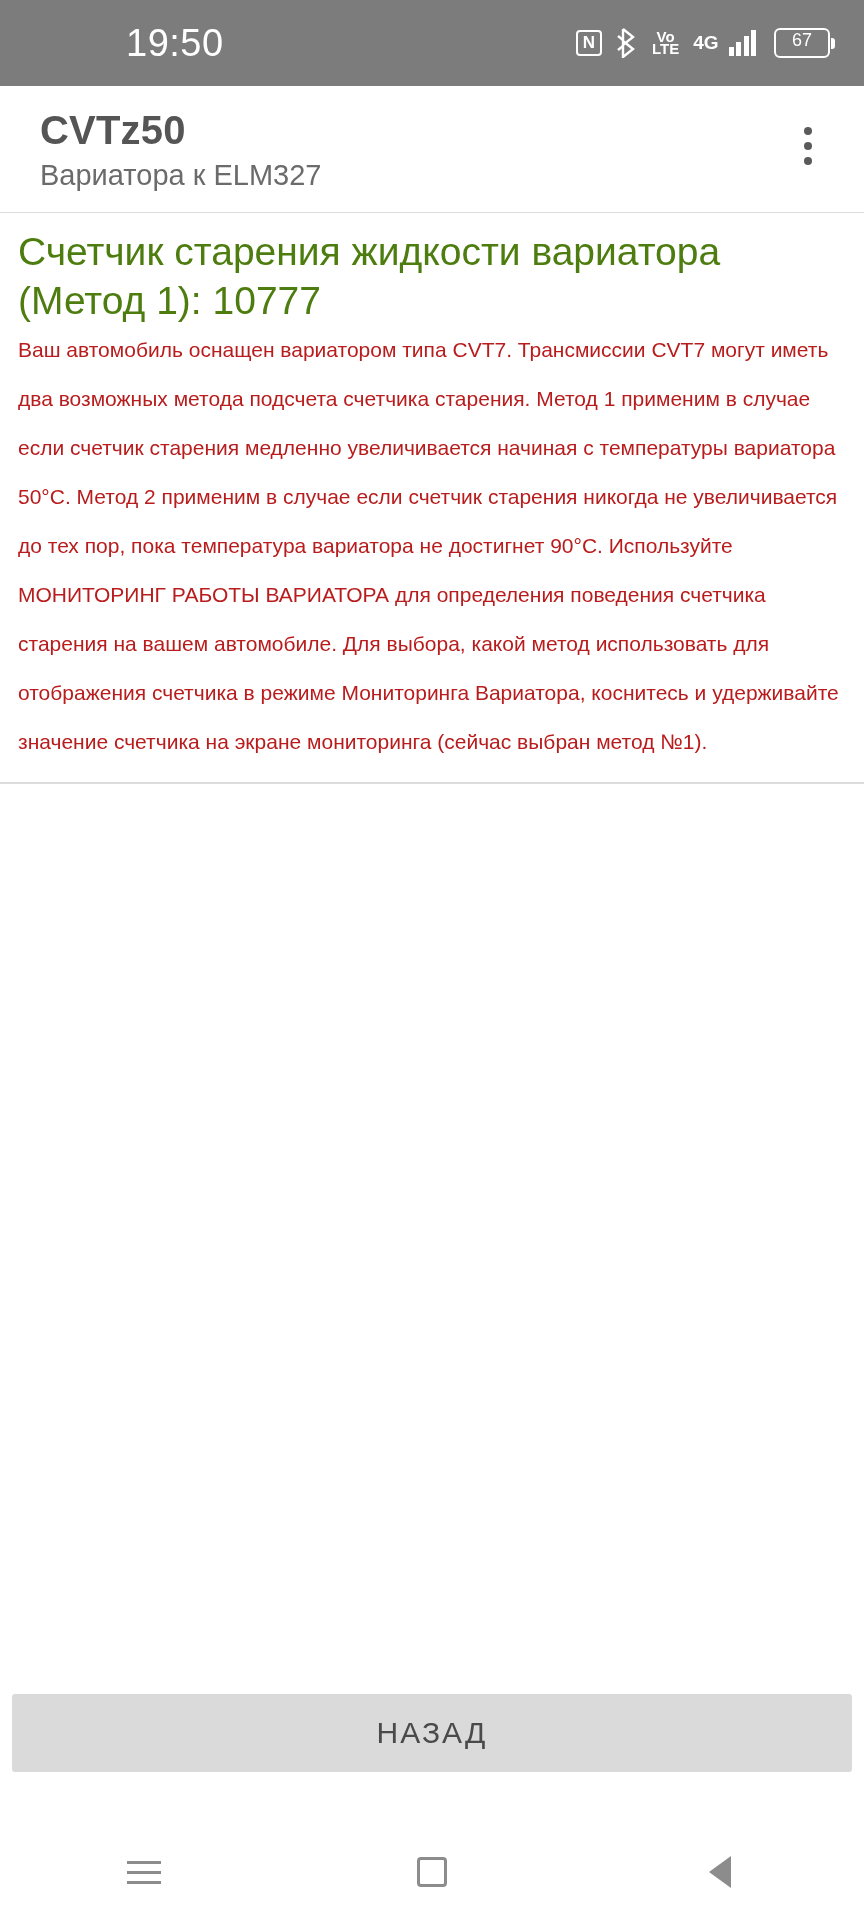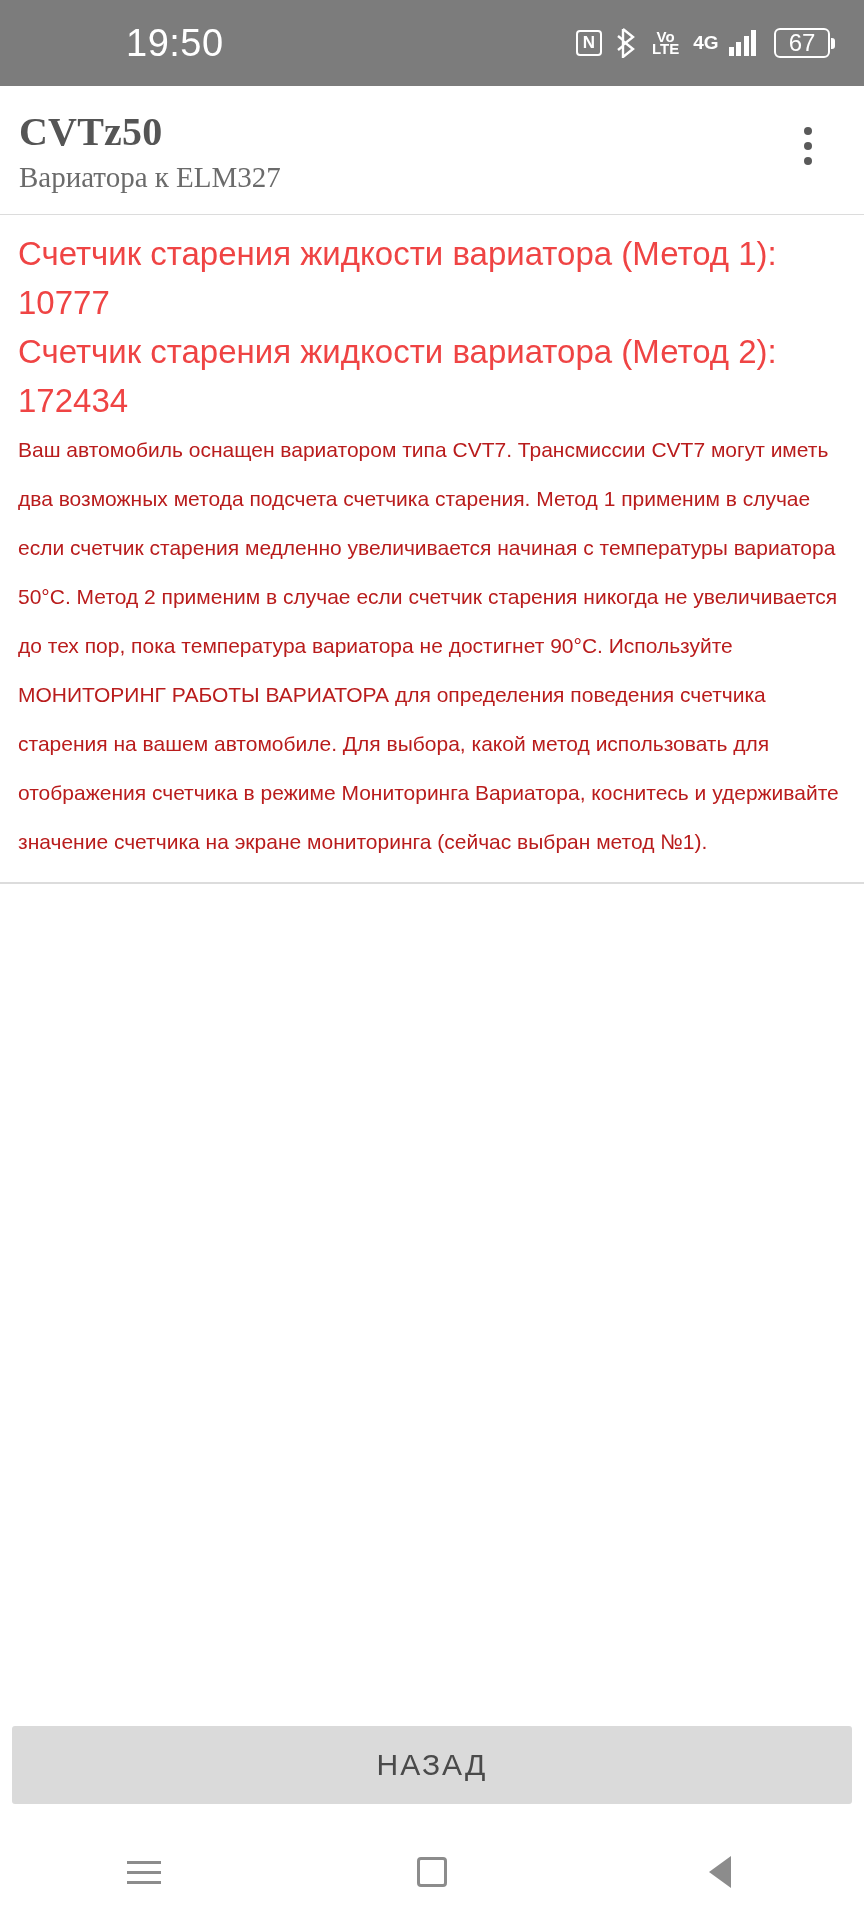--- a/index.html
+++ b/index.html
@@ -83,44 +83,43 @@
   .bars i:nth-child(1) { height: 9px; }
   .bars i:nth-child(2) { height: 14px; }
   .bars i:nth-child(3) { height: 20px; }
   .bars i:nth-child(4) { height: 26px; }
   .battery {
     width: 56px; height: 30px;
     border: 2.5px solid #ffffff;
     border-radius: 6px;
     position: relative;
     display: flex;
-    align-items: center;
-    justify-content: center;
-    font-size: 24px;
+    align-items: flex-start;
+    justify-content: center;
+    font-size: 18px;
     color: #ffffff;
     margin-left: 4px;
   }
   .battery:after {
     content: "";
     position: absolute;
     right: -7px; top: 8px;
     width: 4px; height: 11px;
     background: #ffffff;
     border-radius: 0 3px 3px 0;
   }
 
   
   .appbar {
     background: #ffffff;
-    padding: 22px 24px 20px 19px;
+    padding: 22px 24px 20px 40px;
     display: flex;
     align-items: flex-start;
     justify-content: space-between;
     flex: 0 0 auto;
-    font-family: Liberation Serif, serif;
   }
   .appbar-texts { display: flex; flex-direction: column; gap: 6px; }
   .app-title {
     font-size: 40px;
     font-weight: bold;
     color: #555555;
     letter-spacing: 0.2px;
   }
   .app-subtitle {
     font-size: 29px;
@@ -146,28 +145,28 @@
   .content { flex: 1 1 auto; display: flex; flex-direction: column; }
   .divider { height: 1px; background: #dcdcdc; width: 100%; }
   .block {
     padding: 14px 18px 16px 18px;
   }
   .para {
     font-size: 21px;
     line-height: 49px;
     color: #b91c1c;
   }
-  .counter-line { font-size: 33px; line-height: 49px; color: #ef4444; }
+  .counter-line { font-size: 39px; line-height: 49px; color: #4d7c0f; }
   .spacer { flex: 1 1 auto; }
 
   
   .back-wrap {
     padding: 0 12px;
     flex: 0 0 auto;
-    margin-bottom: 20px;
+    margin-bottom: 52px;
   }
   .back-btn {
     width: 100%;
     height: 78px;
     background: #dadada;
     border: none;
     border-radius: 3px;
     color: #4a4a4a;
     font-size: 30px;
     font-family: "Liberation Sans", sans-serif;
@@ -252,21 +251,20 @@
       <span></span>
     </div>
   </div>
 
   <div class="divider"></div>
 
   <div class="content">
 
     <div class="block">
       <div class="counter-line">Счетчик старения жидкости вариатора (Метод 1): 10777</div>
-      <div class="counter-line">Счетчик старения жидкости вариатора (Метод 2): 172434</div>
       <div class="para">Ваш автомобиль оснащен вариатором типа CVT7. Трансмиссии CVT7 могут иметь два возможных метода подсчета счетчика старения. Метод 1 применим в случае если счетчик старения медленно увеличивается начиная с температуры вариатора 50°C. Метод 2 применим в случае если счетчик старения никогда не увеличивается до тех пор, пока температура вариатора не достигнет 90°C. Используйте МОНИТОРИНГ РАБОТЫ ВАРИАТОРА для определения поведения счетчика старения на вашем автомобиле. Для выбора, какой метод использовать для отображения счетчика в режиме Мониторинга Вариатора, коснитесь и удерживайте значение счетчика на экране мониторинга (сейчас выбран метод №1).</div>
     </div>
 
     <div class="divider"></div>
 
 
     <div class="divider"></div>
 
     <div class="spacer"></div>
 

